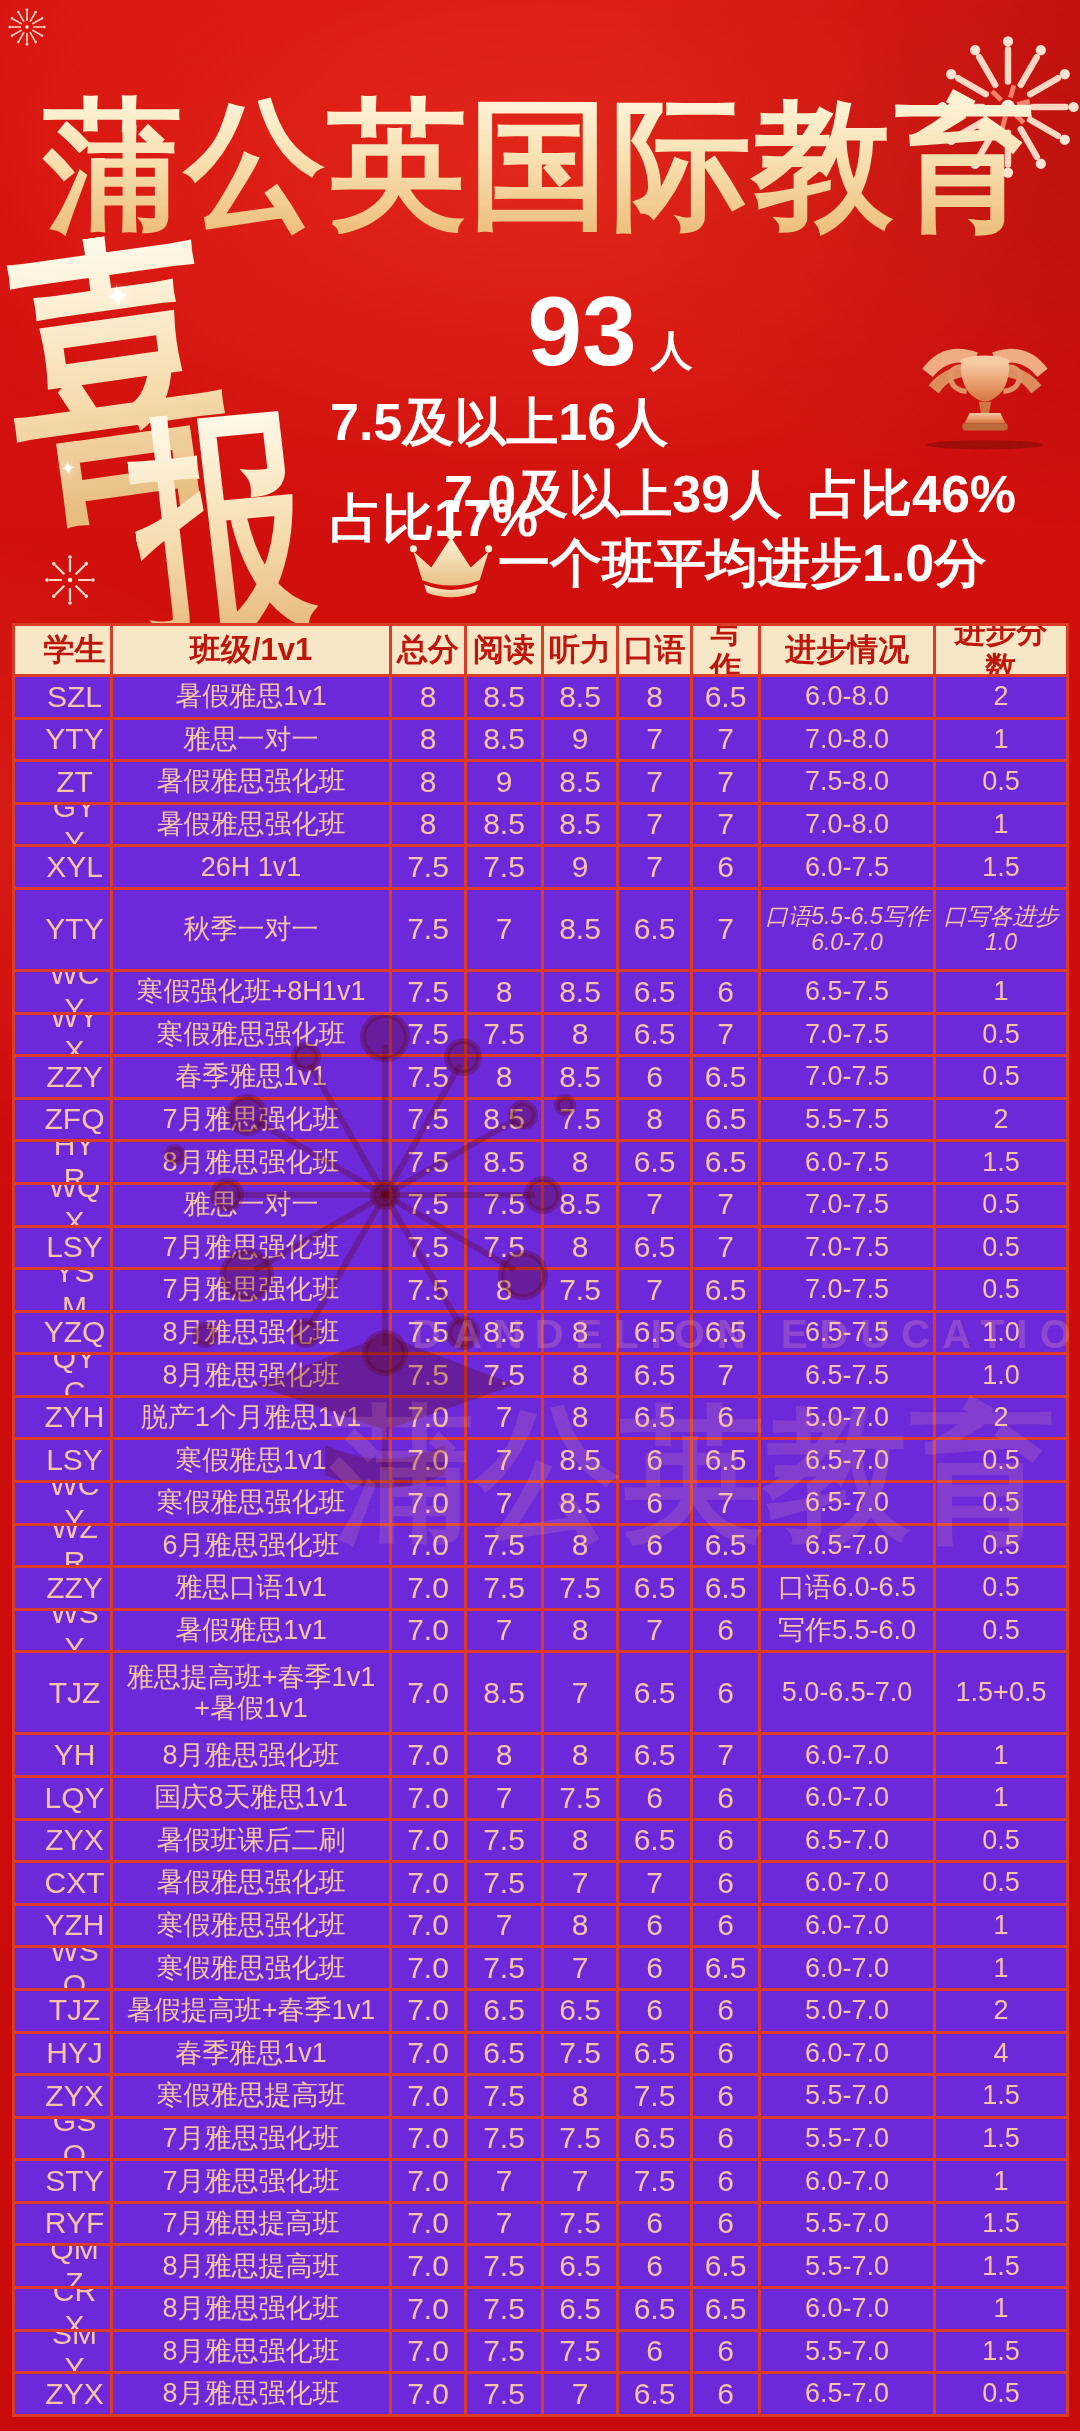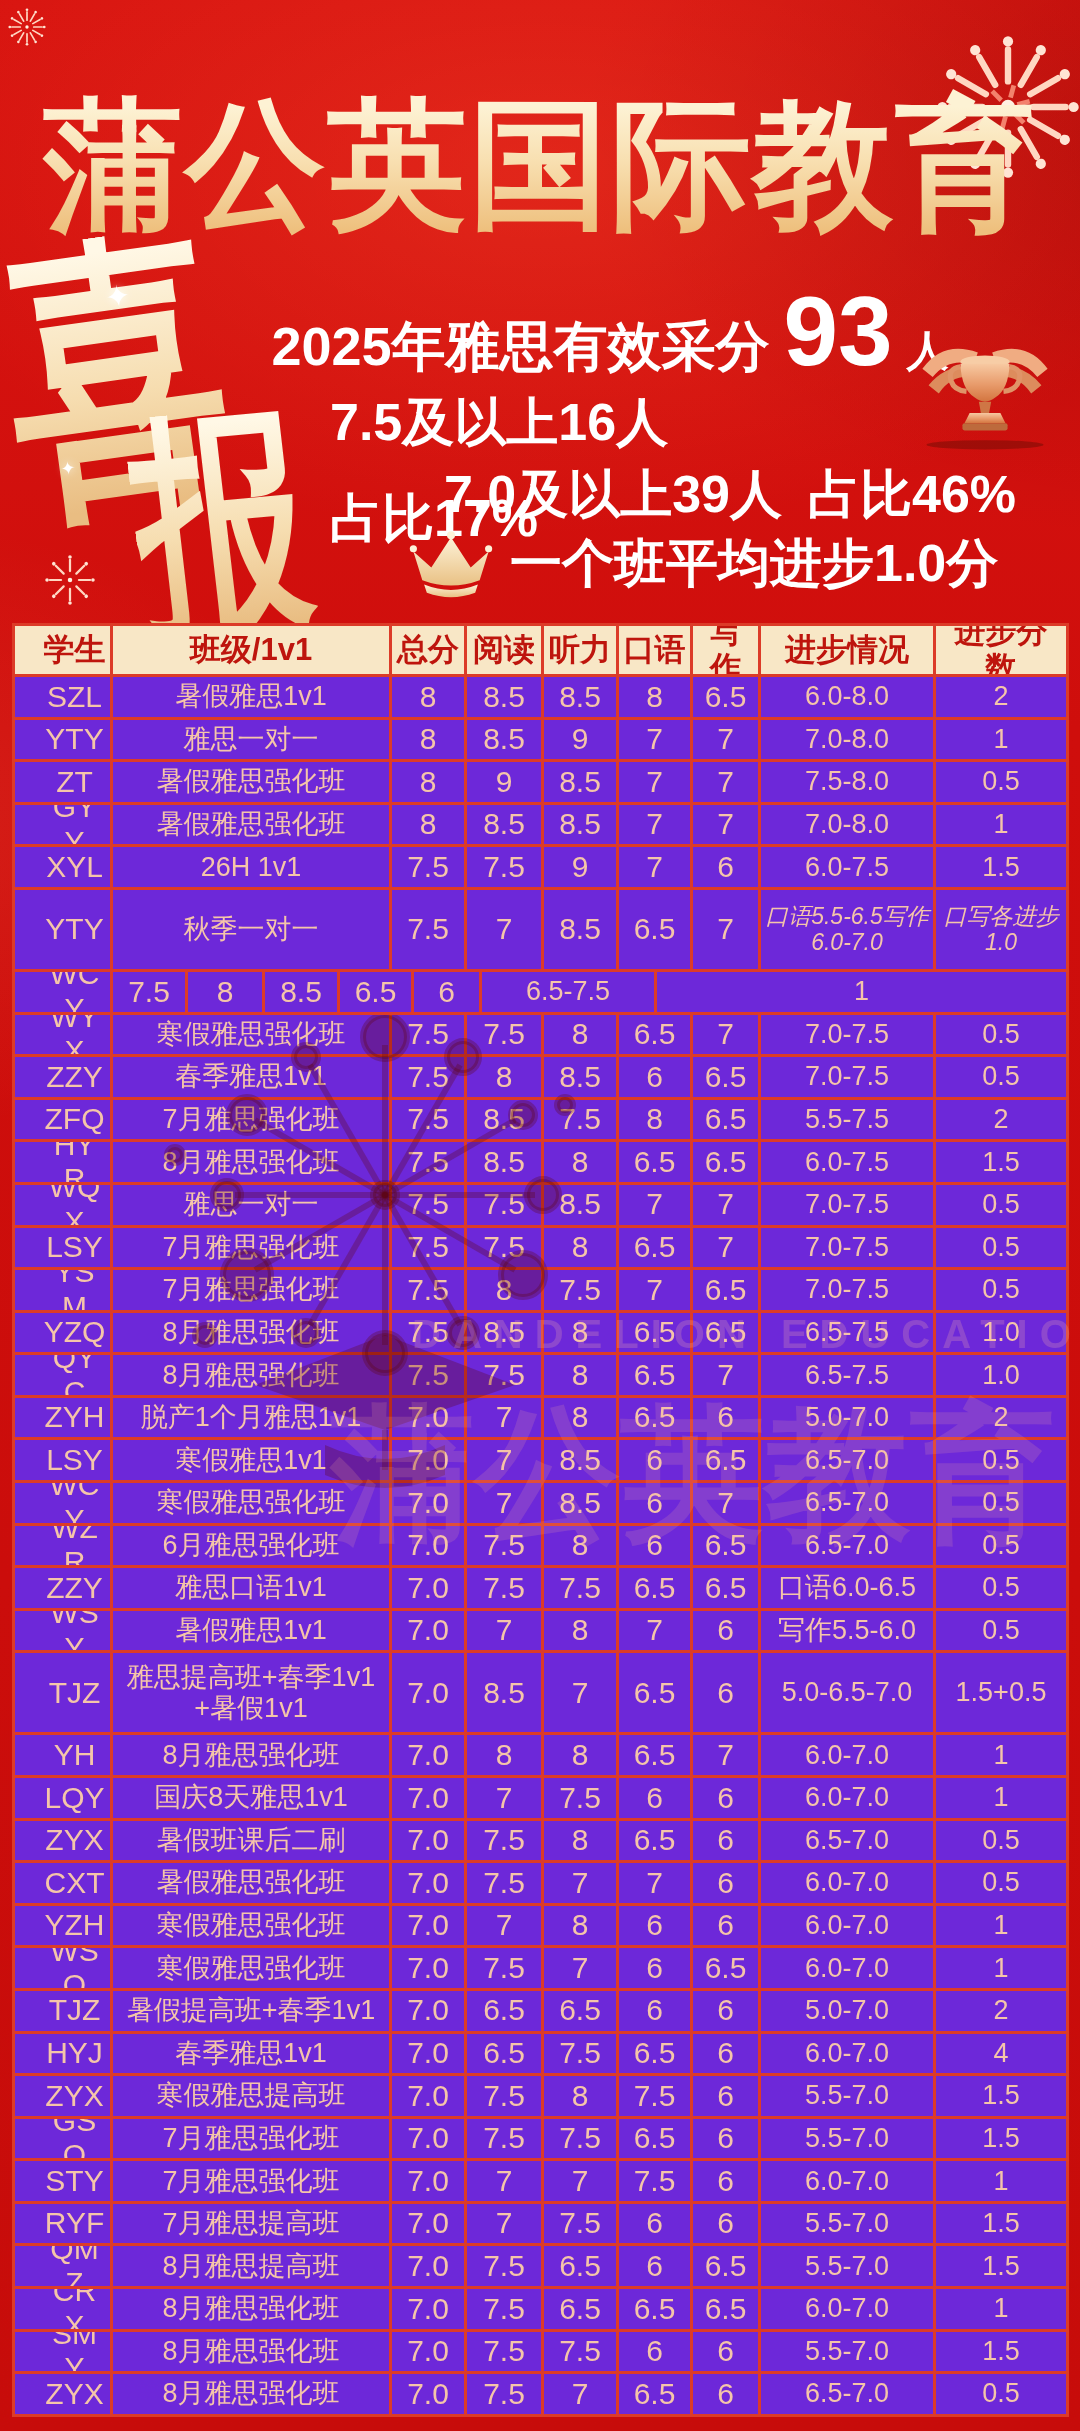--- a/index.html
+++ b/index.html
@@ -33,21 +33,21 @@
   .sparkle{position:absolute;color:#fff;text-shadow:0 0 10px rgba(255,255,255,.9);}
   #sparkle-1{left:120px;top:30px;font-size:30px;}
   #sparkle-2{left:52px;top:200px;font-size:18px;}
   
   .stat-line{color:#ffffff;font-weight:900;white-space:nowrap;display:flex;align-items:baseline;justify-content:center;}
   #stat-line-1{top:282px;left:260px;width:700px;font-size:54px;gap:14px;}
   #stat-line-1 .big-num{font-size:98px;line-height:1;}
   #stat-line-1 .suffix{font-size:42px;}
   #stat-line-2{top:388px;left:330px;width:620px;font-size:52px;gap:26px;flex-direction:column;}
   #stat-line-3{top:460px;left:420px;width:620px;font-size:52px;gap:26px;}
-  #stat-line-4{top:528px;left:408px;width:640px;font-size:52px;gap:16px;align-items:center;display:flex;}
+  #stat-line-4{top:528px;left:408px;width:640px;font-size:52px;gap:4px;align-items:center;display:flex;}
   
   #score-table{
     top:623px;left:12px;width:1057px;height:1794px;z-index:2;
     display:flex;flex-direction:column;box-sizing:border-box;
     border:3px solid #dc3b28;background:#9d110f;
   }
   .trow{display:flex;flex:1 1 0;min-height:0;border-bottom:3px solid #dc3b28;background:#6d28d9;color:#f5c5a9;}
   .trow:last-child{border-bottom:none;}
   .trow.tall{flex:2 2 0;}
   .trow.thead{flex:0 0 48px;background:#f8e7c6;color:#be150d;}
@@ -154,21 +154,20 @@
   <div class="abs" id="main-title">蒲公英国际教育</div>
 
   <div class="abs" id="xibao">
     <span class="xibao-char" id="xibao-char-1">喜</span>
     <span class="xibao-char" id="xibao-char-2">报</span>
     <span class="sparkle" id="sparkle-1">✦</span>
     <span class="sparkle" id="sparkle-2">✦</span>
   </div>
 
   <div class="abs stat-line" id="stat-line-1">
-    <span>2025年雅思有效采分</span>
     <span class="big-num">93</span>
     <span class="suffix">人</span>
   </div>
   <div class="abs stat-line" id="stat-line-2">
     <span>7.5及以上16人</span>
     <span>占比17%</span>
   </div>
   <div class="abs stat-line" id="stat-line-3">
     <span>7.0及以上39人</span>
     <span>占比46%</span>
@@ -272,20 +271,21 @@
         <div class="tcell c2">7.5</div>
         <div class="tcell c3">7</div>
         <div class="tcell c4">8.5</div>
         <div class="tcell c5">6.5</div>
         <div class="tcell c6">7</div>
         <div class="tcell c7 small xs">口语5.5-6.5写作6.0-7.0</div>
         <div class="tcell c8 small xs">口写各进步1.0</div>
       </div>
       <div class="trow">
         <div class="tcell c0">WCY</div>
+        <div class="tcell c1 cls">寒假强化班+8H1v1</div>
         <div class="tcell c2">7.5</div>
         <div class="tcell c3">8</div>
         <div class="tcell c4">8.5</div>
         <div class="tcell c5">6.5</div>
         <div class="tcell c6">6</div>
         <div class="tcell c7 small">6.5-7.5</div>
         <div class="tcell c8 small">1</div>
       </div>
       <div class="trow">
         <div class="tcell c0">WYX</div>

